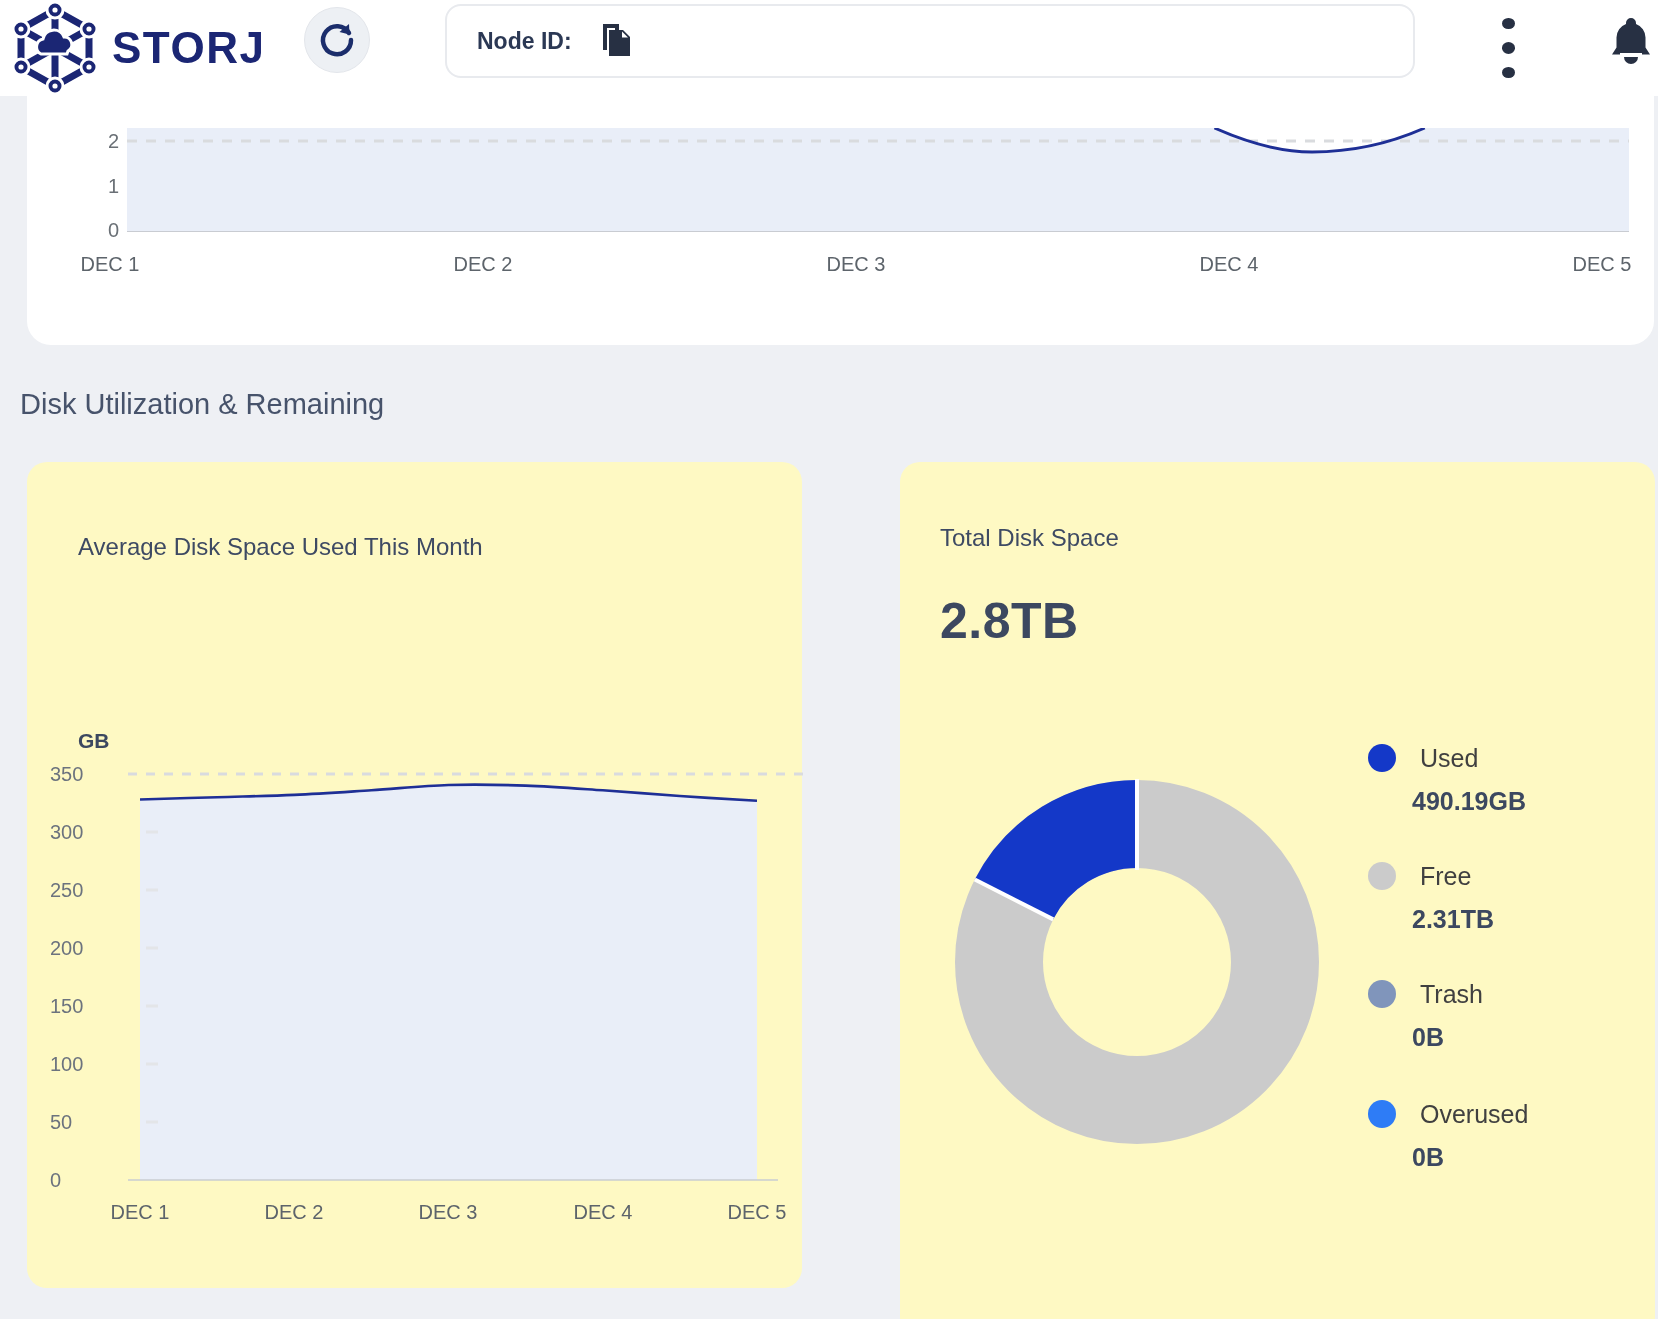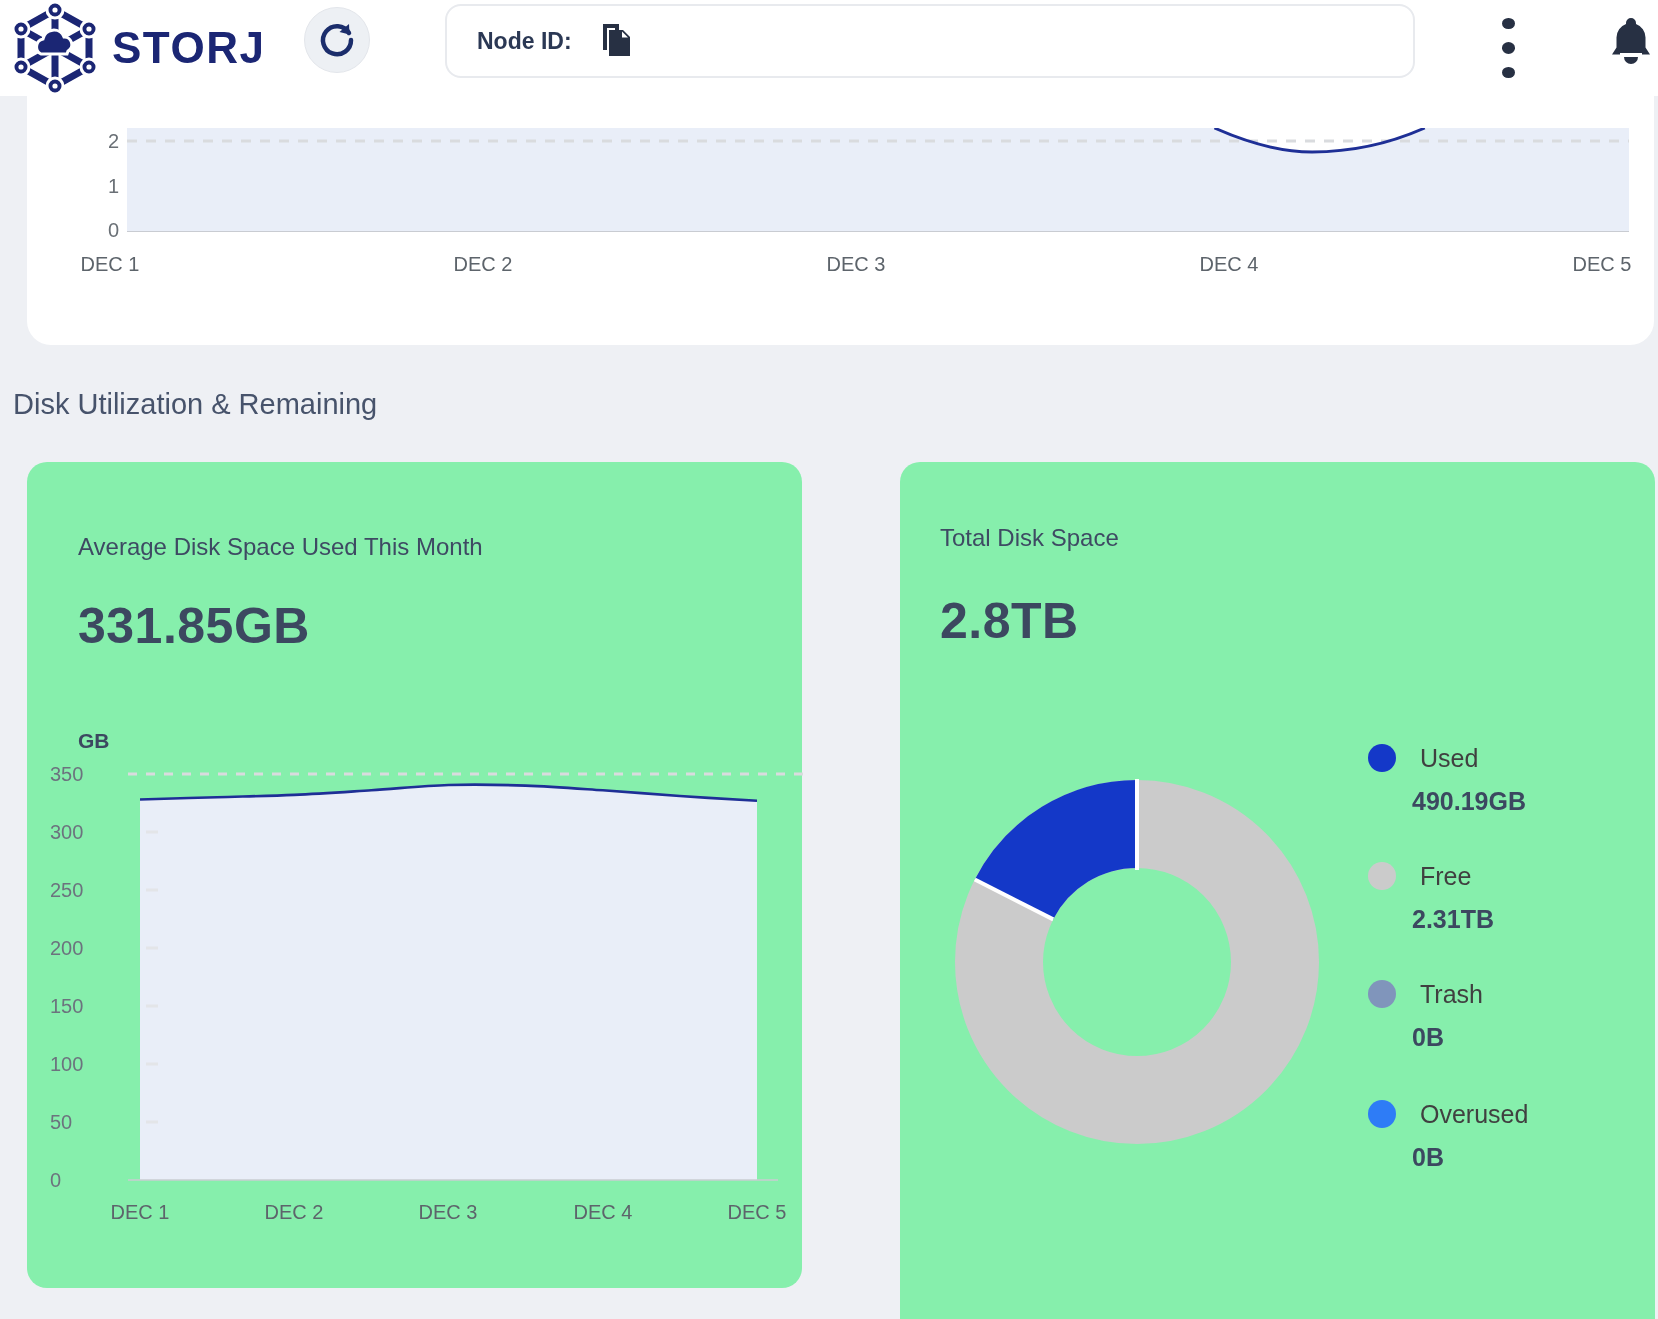--- a/index.html
+++ b/index.html
@@ -27,23 +27,23 @@
     align-items:center;justify-content:center;gap:13px;}
   #kebab i{width:13px;height:13px;border-radius:50%;background:#273043;display:block;}
   #bell-btn{left:1606px;top:14px;width:50px;height:56px;cursor:pointer;}
   
   #top-card{left:27px;top:0;width:1627px;height:345px;background:#ffffff;border-radius:24px;}
   #top-plot{left:100px;top:128px;width:1502px;height:103px;background:#e9eef8;overflow:hidden;}
   #top-axis{left:100px;top:231px;width:1502px;height:1px;background:#c9ccd2;}
   .ytick-top{position:absolute;width:60px;text-align:right;font-size:20px;color:#6a7076;line-height:20px;}
   .xtick{position:absolute;font-size:20px;color:#5d646b;line-height:24px;transform:translateX(-50%);white-space:nowrap;}
   
-  #section-title{left:13px;top:388px;font-size:29px;font-weight:500;color:#47536b;text-align:center;}
-  
-  .card{background:#86efac;border-radius:20px;}
+  #section-title{left:20px;top:388px;font-size:29px;font-weight:500;color:#47536b;text-align:center;}
+  
+  .card{background:#fef9c3;border-radius:20px;}
   #card-avg{left:27px;top:462px;width:775px;height:826px;}
   #card-total{left:900px;top:462px;width:755px;height:987px;}
   .card-title{position:absolute;font-size:24px;font-weight:500;color:#3e4a63;}
   .card-value{position:absolute;font-size:50px;font-weight:700;color:#3c4860;letter-spacing:0.5px;}
   #avg-title{left:78px;top:533px;}
   #avg-value{left:78px;top:597px;}
   #avg-unit{left:78px;top:729px;font-size:21px;font-weight:700;color:#3c4860;position:absolute;}
   #total-title{left:940px;top:524px;}
   #total-value{left:940px;top:592px;}
   .ytick-left{position:absolute;width:70px;text-align:left;font-size:20px;color:#6c737e;line-height:20px;}
@@ -139,21 +139,20 @@
       <path d="M18 43 a7 7 0 0 0 14 0 Z" fill="#273043"></path>
       <rect x="14" y="39" width="22" height="3.4" fill="#ffffff"></rect>
     </svg>
   </div>
 </div>
 
 <div class="abs" id="section-title">Disk Utilization &amp; Remaining</div>
 
 <div class="abs card" id="card-avg">
   <div class="card-title" id="avg-title" style="left:51px;top:71px;">Average Disk Space Used This Month</div>
-  <div class="card-value" id="avg-value" style="left:51px;top:135px;">331.85GB</div>
   <div id="avg-unit" style="left:51px;top:267px;">GB</div>
   <div class="abs" style="left:91px;top:298px;">
     <svg id="avg-chart-svg" width="692" height="425" viewBox="0 0 692 425">
         <path d="M 22 39.51999999999998 C 34.854166666666664 39.13333333333332 73.41666666666667 37.97333333333332 99.125 37.19999999999999 C 124.83333333333333 36.426666666666655 150.54166666666666 36.03999999999999 176.25 34.879999999999995 C 201.95833333333334 33.72 227.66666666666666 31.883333333333344 253.375 30.24000000000001 C 279.0833333333333 28.596666666666675 304.7916666666667 25.79333333333331 330.5 25.019999999999982 C 356.2083333333333 24.246666666666652 381.9166666666667 24.730000000000018 407.625 25.600000000000023 C 433.3333333333333 26.470000000000027 459.0416666666667 28.50000000000001 484.75 30.24000000000001 C 510.4583333333333 31.980000000000008 536.1666666666666 34.30000000000002 561.875 36.04000000000002 C 587.5833333333334 37.78000000000002 626.1458333333334 39.90666666666667 639 40.68000000000001 L 639 420 L 22 420 Z" fill="#e9eef8"></path>
         <line x1="10" y1="14" x2="688" y2="14" stroke="#d9dbde" stroke-width="3" stroke-dasharray="9 9"></line>
         <line x1="28" y1="72" x2="40" y2="72" stroke="#e3e5e8" stroke-width="3"></line>
         <line x1="28" y1="130" x2="40" y2="130" stroke="#e3e5e8" stroke-width="3"></line>
         <line x1="28" y1="188" x2="40" y2="188" stroke="#e3e5e8" stroke-width="3"></line>
         <line x1="28" y1="246" x2="40" y2="246" stroke="#e3e5e8" stroke-width="3"></line>
         <line x1="28" y1="304" x2="40" y2="304" stroke="#e3e5e8" stroke-width="3"></line>

